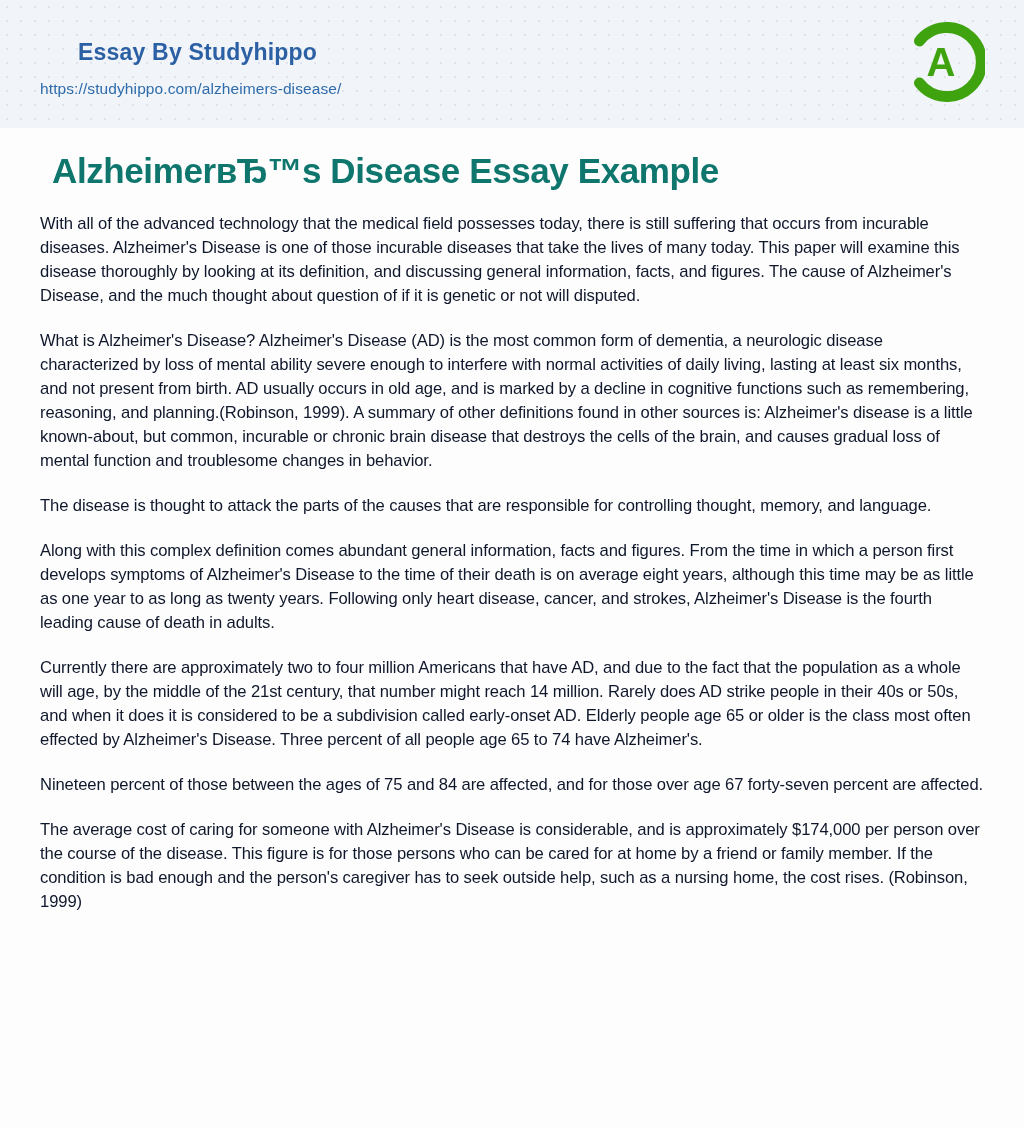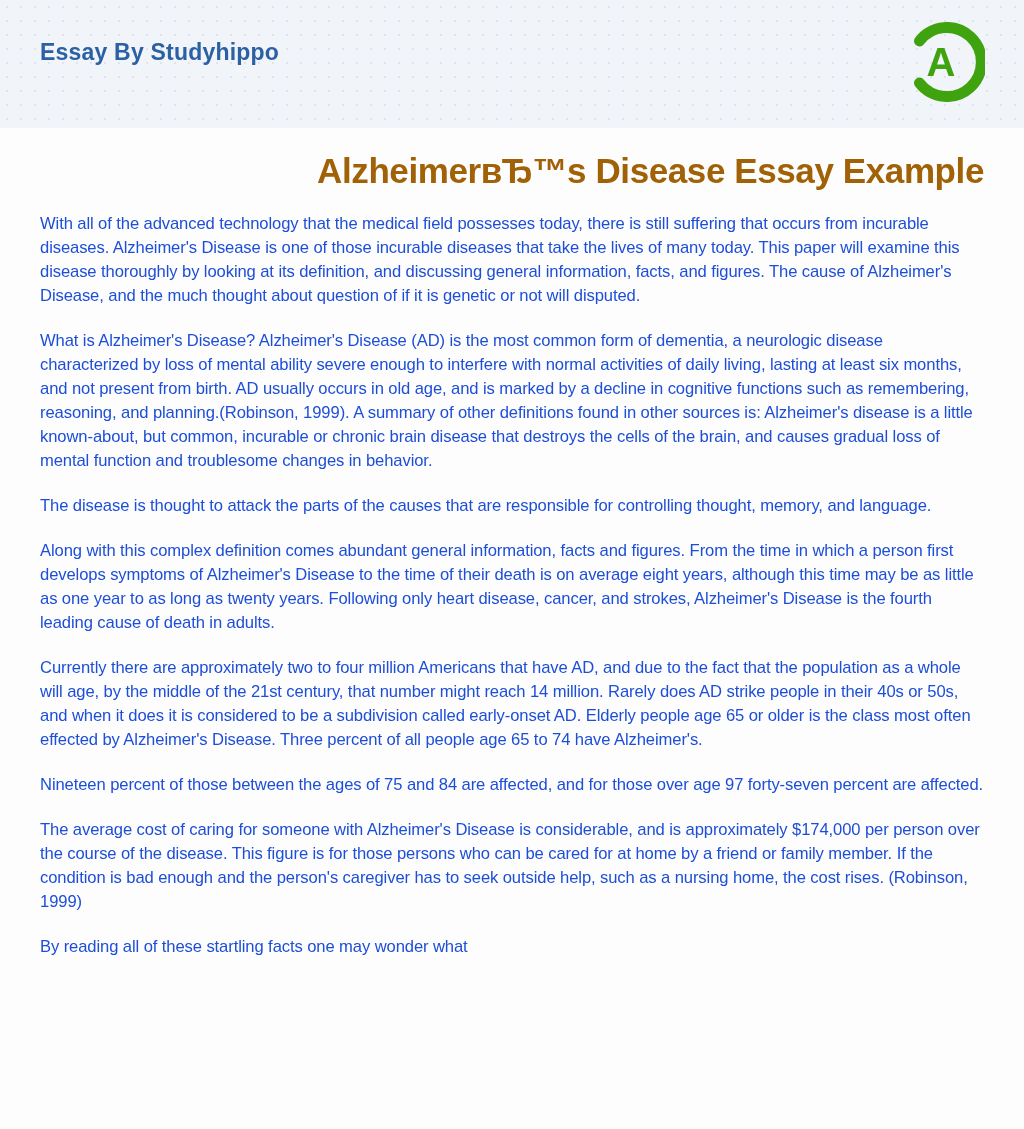--- a/index.html
+++ b/index.html
@@ -23,20 +23,21 @@
     background-size: 14px 14px;
     padding: 40px 40px 0 40px;
   }
   .site-label {
     display: block;
     color: #2b61a4;
     font-size: 23px;
     font-weight: 700;
     letter-spacing: 0.2px;
     line-height: 1.1;
+    margin-left: 38px;
   }
   .site-url {
     display: inline-block;
     margin-top: 15px;
     color: #2f6cac;
     font-size: 15.5px;
     font-weight: 400;
     text-decoration: none;
     letter-spacing: 0.1px;
   }
@@ -48,57 +49,56 @@
     height: 80px;
   }
   .logo svg { display: block; width: 80px; height: 80px; }
   .content {
     padding: 21px 40px 0 40px;
   }
   .title {
     margin: 0 0 19px 12px;
     font-size: 35px;
     font-weight: 700;
-    color: #a16207;
+    color: #0f766e;
     letter-spacing: -0.4px;
     line-height: 1.25;
-    text-align: right;
   }
   .essay p {
     margin: 0 0 21px 0;
     font-size: 16.6px;
     line-height: 24px;
-    color: #1d4ed8;
+    color: #0f172a;
     letter-spacing: -0.1px;
   }
 </style>
 </head>
 <body>
 
 <div class="page">
 
   <div class="header">
     <span class="site-label">Essay By Studyhippo</span>
+    <a class="site-url">https://studyhippo.com/alzheimers-disease/</a>
 
     <div class="logo">
       <svg viewBox="0 0 80 80" xmlns="http://www.w3.org/2000/svg">
         <path d="M 14.5 19 A 34.5 34.5 0 1 1 14.5 61" fill="none" stroke="#3fa30f" stroke-width="11" stroke-linecap="round"></path>
         <text x="36" y="54" text-anchor="middle" font-family="Liberation Sans, sans-serif" font-size="40" font-weight="700" fill="#3fa30f">A</text>
       </svg>
     </div>
   </div>
 
   <div class="content">
     <h1 class="title">AlzheimerвЂ™s Disease Essay Example</h1>
 
     <div class="essay">
         <p>With all of the advanced technology that the medical field possesses today, there is still suffering that occurs from incurable diseases. Alzheimer's Disease is one of those incurable diseases that take the lives of many today. This paper will examine this disease thoroughly by looking at its definition, and discussing general information, facts, and figures. The cause of Alzheimer's Disease, and the much thought about question of if it is genetic or not will disputed.</p>
         <p>What is Alzheimer's Disease? Alzheimer's Disease (AD) is the most common form of dementia, a neurologic disease characterized by loss of mental ability severe enough to interfere with normal activities of daily living, lasting at least six months, and not present from birth. AD usually occurs in old age, and is marked by a decline in cognitive functions such as remembering, reasoning, and planning.(Robinson, 1999). A summary of other definitions found in other sources is: Alzheimer's disease is a little known-about, but common, incurable or chronic brain disease that destroys the cells of the brain, and causes gradual loss of mental function and troublesome changes in behavior.</p>
         <p>The disease is thought to attack the parts of the causes that are responsible for controlling thought, memory, and language.</p>
         <p>Along with this complex definition comes abundant general information, facts and figures. From the time in which a person first develops symptoms of Alzheimer's Disease to the time of their death is on average eight years, although this time may be as little as one year to as long as twenty years. Following only heart disease, cancer, and strokes, Alzheimer's Disease is the fourth leading cause of death in adults.</p>
         <p>Currently there are approximately two to four million Americans that have AD, and due to the fact that the population as a whole will age, by the middle of the 21st century, that number might reach 14 million. Rarely does AD strike people in their 40s or 50s, and when it does it is considered to be a subdivision called early-onset AD. Elderly people age 65 or older is the class most often effected by Alzheimer's Disease. Three percent of all people age 65 to 74 have Alzheimer's.</p>
-        <p>Nineteen percent of those between the ages of 75 and 84 are affected, and for those over age 97 forty-seven percent are affected.</p>
+        <p>Nineteen percent of those between the ages of 75 and 84 are affected, and for those over age 67 forty-seven percent are affected.</p>
         <p>The average cost of caring for someone with Alzheimer's Disease is considerable, and is approximately $174,000 per person over the course of the disease. This figure is for those persons who can be cared for at home by a friend or family member. If the condition is bad enough and the person's caregiver has to seek outside help, such as a nursing home, the cost rises. (Robinson, 1999)</p>
-        <p>By reading all of these startling facts one may wonder what</p>
       </div>
   </div>
 
 </div>
 
 </body></html>

